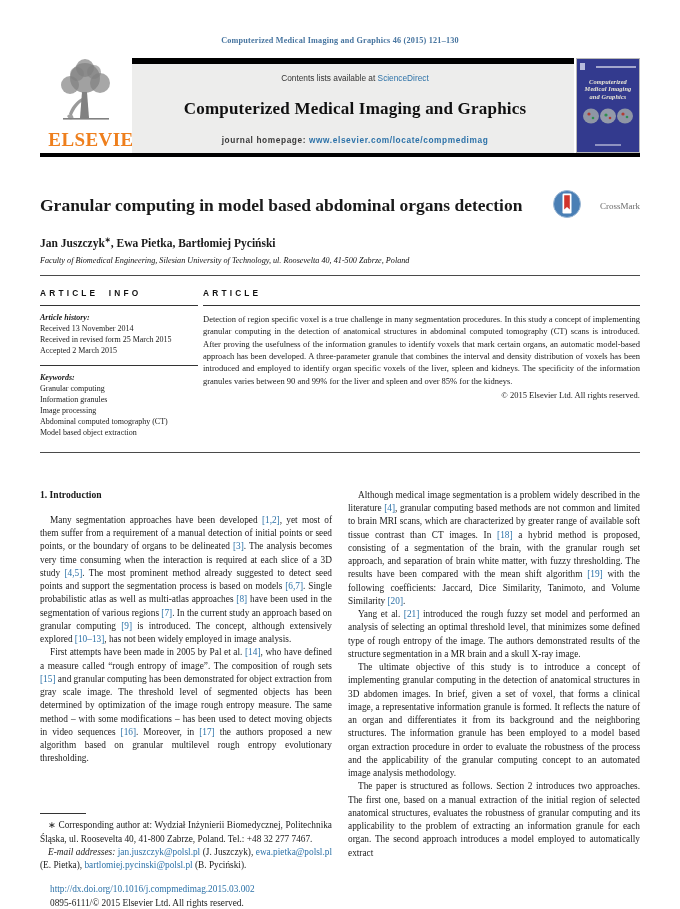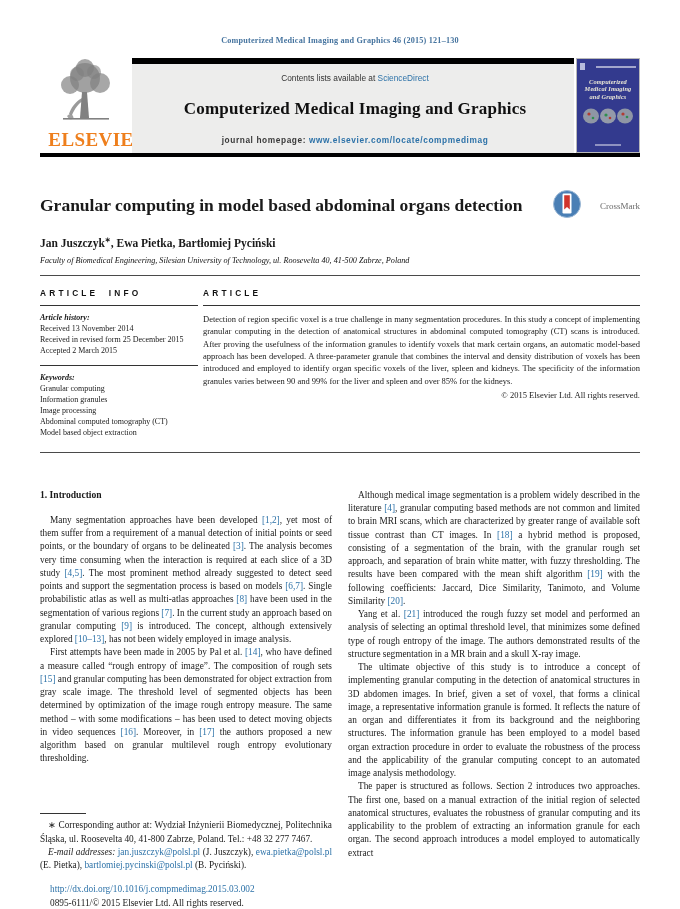--- a/index.html
+++ b/index.html
@@ -177,21 +177,21 @@
   <div class="affiliation">Faculty of Biomedical Engineering, Silesian University of Technology, ul. Roosevelta 40, 41-500 Zabrze, Poland</div>
 
   <hr class="hr top-sep">
 
   <div class="info-grid">
     <div class="info-left">
       <h3 class="sec-head">ARTICLE INFO</h3>
       <hr class="head-rule">
       <p class="info-label">Article history:</p>
       <div class="info-line">Received 13 November 2014</div>
-      <div class="info-line">Received in revised form 25 December 2015</div>
+      <div class="info-line">Received in revised form 25 March 2015</div>
       <div class="info-line">Accepted 2 March 2015</div>
       <hr class="info-sep">
       <p class="info-label">Keywords:</p>
       <div class="info-line">Granular computing</div>
       <div class="info-line">Information granules</div>
       <div class="info-line">Image processing</div>
       <div class="info-line">Abdominal computed tomography (CT)</div>
       <div class="info-line">Model based object extraction</div>
     </div>
 

